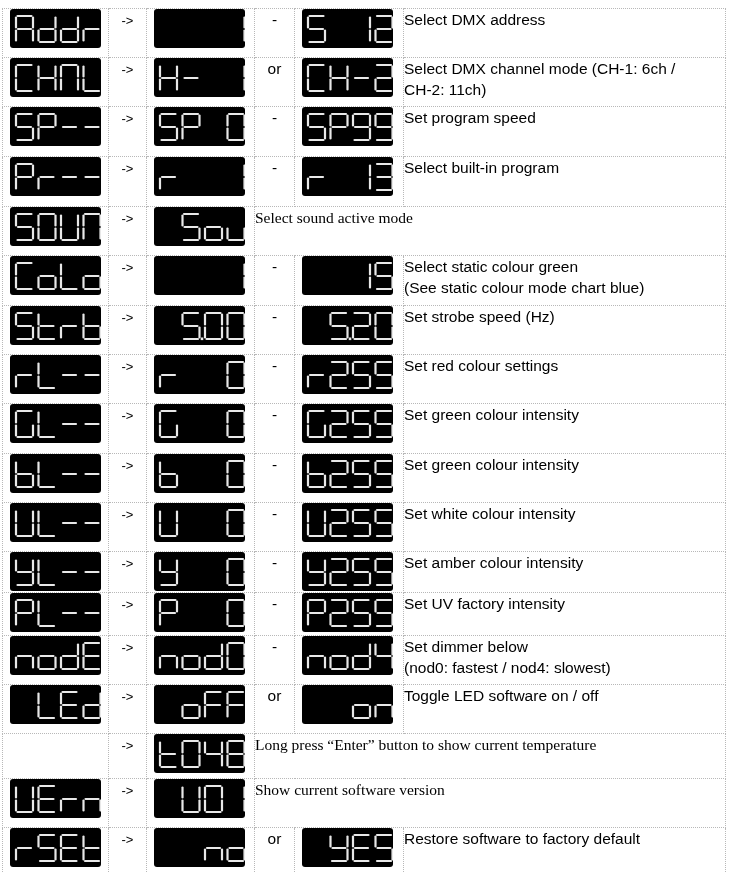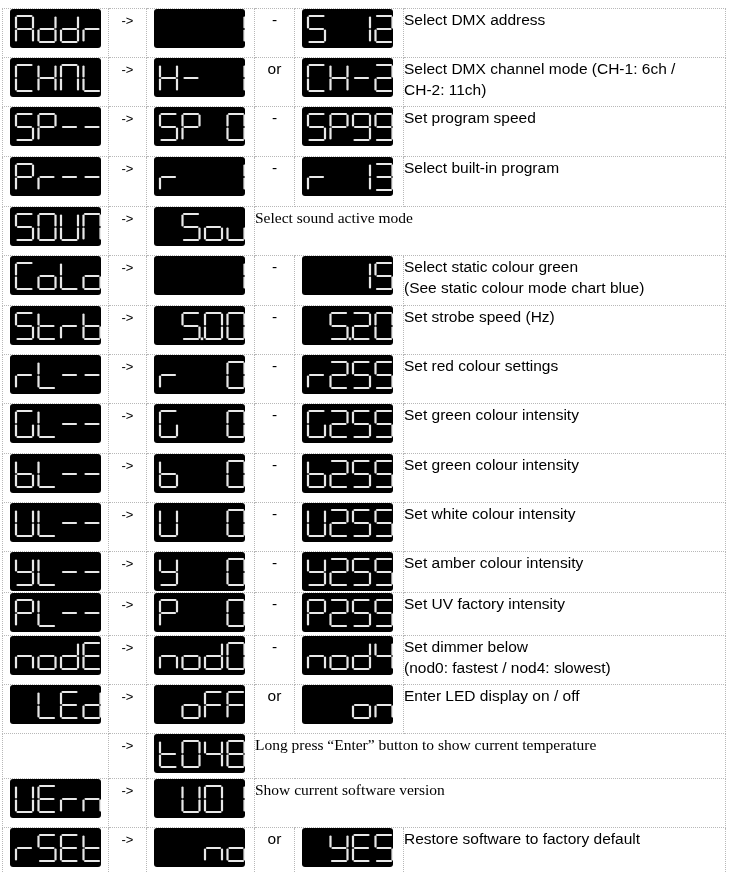--- a/index.html
+++ b/index.html
@@ -968,21 +968,21 @@
               <line x1="52.5" y1="33" x2="66.5" y2="33" stroke="#e8e8e8" stroke-width="2.2" stroke-linecap="round"></line>
               <line x1="51" y1="21.5" x2="51" y2="31.5" stroke="#e8e8e8" stroke-width="2.2" stroke-linecap="round"></line>
               <line x1="53" y1="20" x2="66" y2="20" stroke="#e8e8e8" stroke-width="2.2" stroke-linecap="round"></line>
               <line x1="73.5" y1="21.5" x2="73.5" y2="31.5" stroke="#e8e8e8" stroke-width="2.2" stroke-linecap="round"></line>
               <line x1="75.5" y1="20" x2="88.5" y2="20" stroke="#e8e8e8" stroke-width="2.2" stroke-linecap="round"></line>
               <line x1="90.5" y1="21.5" x2="90.5" y2="31.5" stroke="#e8e8e8" stroke-width="2.2" stroke-linecap="round"></line>
             </svg>
           </span>
         </td>
         <td class="desc">
-          <div>Enter LED display on / off</div>
+          <div>Toggle LED software on / off</div>
         </td>
       </tr>
       <tr style="height: 45px;">
         <td class="lcdcell"></td>
         <td class="sep arrow">-&gt;</td>
         <td class="lcdcell c3">
           <span class="lcd" aria-label="t048">
             <svg width="91" height="39" viewBox="0 0 91 39">
               <line x1="6" y1="8.5" x2="6" y2="18.5" stroke="#e8e8e8" stroke-width="2.2" stroke-linecap="round"></line>
               <line x1="8" y1="20" x2="21" y2="20" stroke="#e8e8e8" stroke-width="2.2" stroke-linecap="round"></line>

